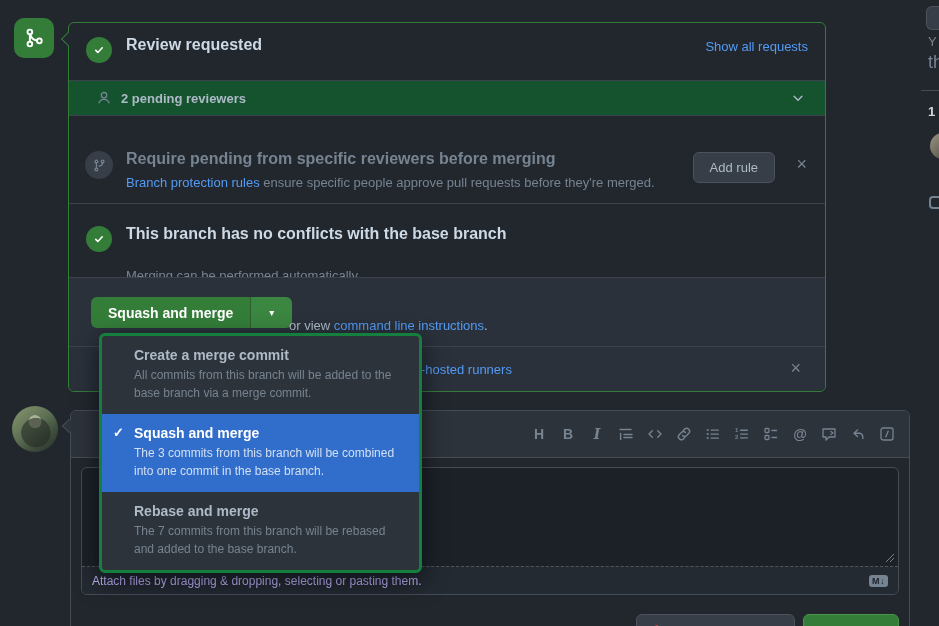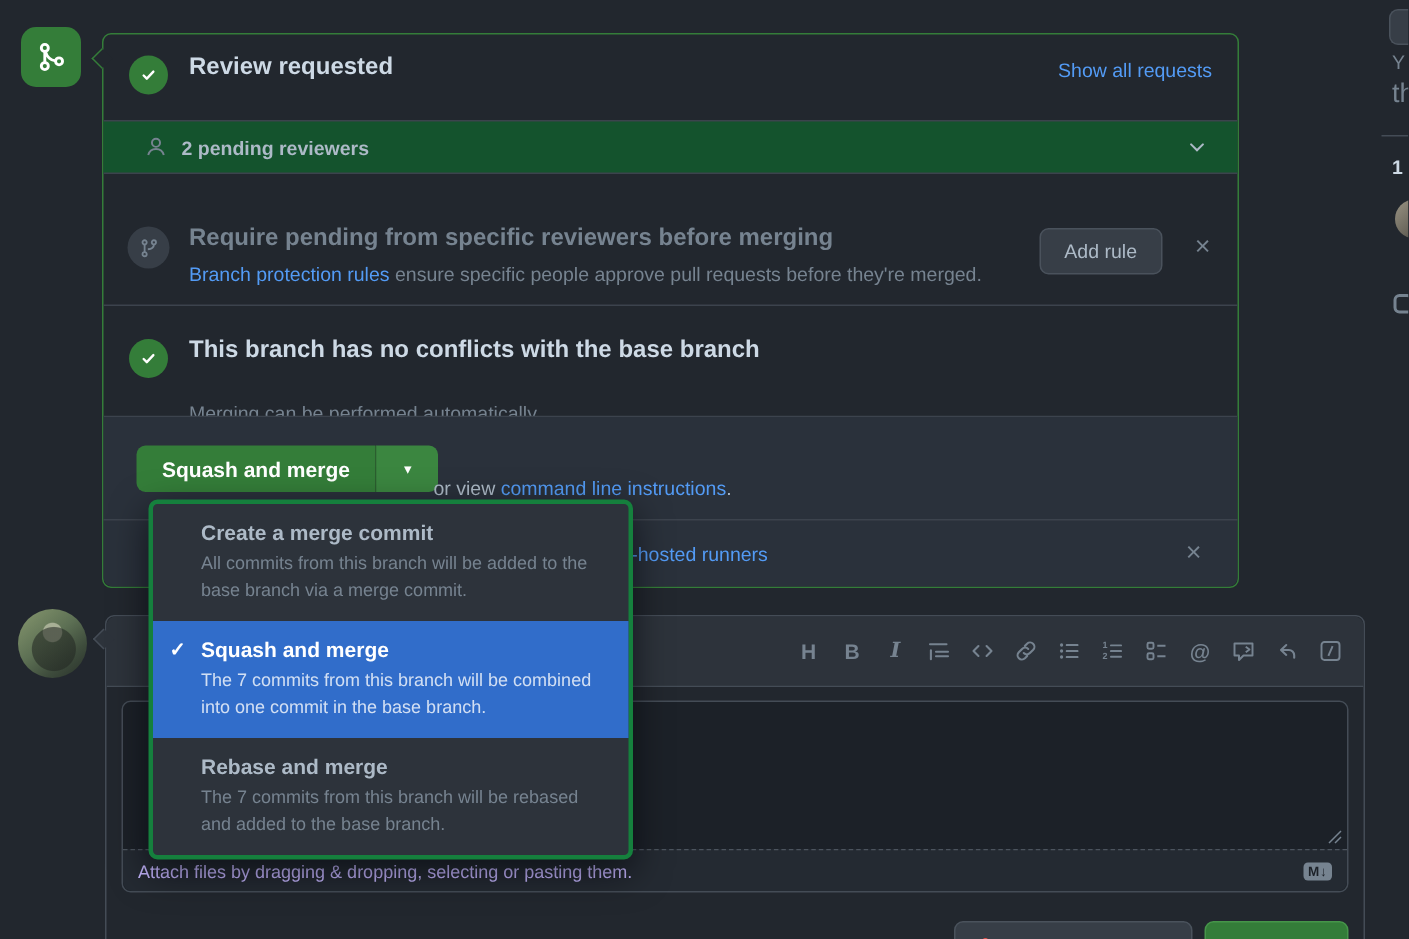--- a/index.html
+++ b/index.html
@@ -210,21 +210,21 @@
   </div>
 
   <div class="dropdown">
     <div class="dd-item">
       <div class="dd-title">Create a merge commit</div>
       <div class="dd-desc">All commits from this branch will be added to the base branch via a merge commit.</div>
     </div>
     <div class="dd-item selected">
       <span class="dd-check">✓</span>
       <div class="dd-title">Squash and merge</div>
-      <div class="dd-desc">The 7 commits from this branch will be combined into one commit in the base branch.</div>
+      <div class="dd-desc">The 3 commits from this branch will be combined into one commit in the base branch.</div>
     </div>
     <div class="dd-item">
       <div class="dd-title">Rebase and merge</div>
       <div class="dd-desc">The 7 commits from this branch will be rebased and added to the base branch.</div>
     </div>
   </div>
 
   <div class="avatar"></div>
   <div class="comment-caret"></div>
 

